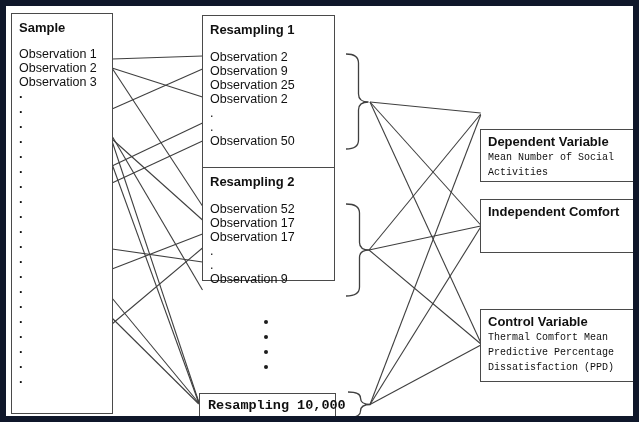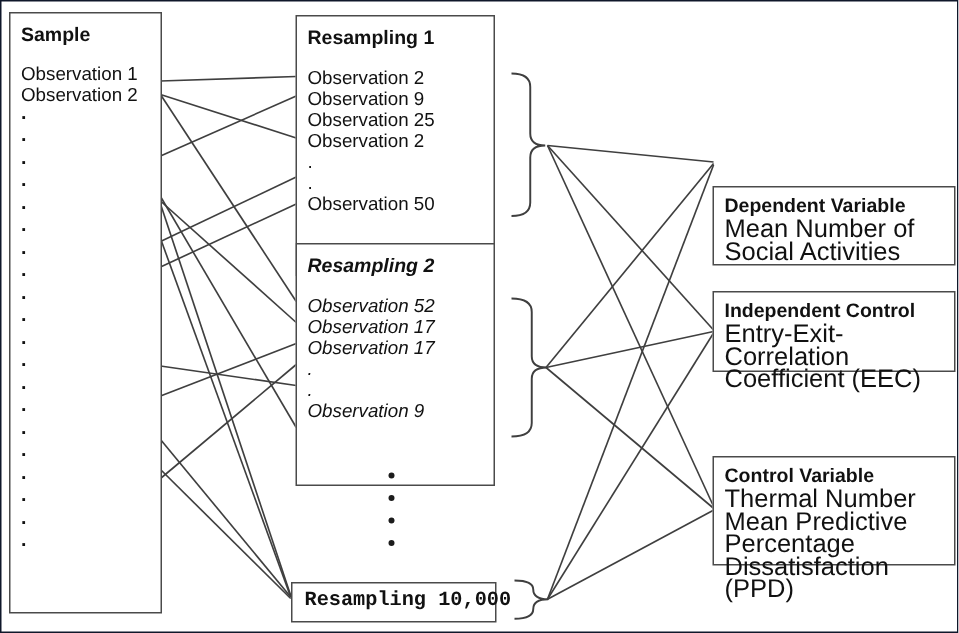--- a/index.html
+++ b/index.html
@@ -1,52 +1,52 @@
 <!DOCTYPE html>
 <html style="--line: #3f3f3f; --border: #4a4a4a; --text: #111111; --bg: #ffffff;"><head>
 <meta charset="utf-8">
 <style>
   :root{
     --line:#3f3f3f; --border:#4a4a4a; --text:#111111; --bg:#ffffff;
   }
   html,body{margin:0;padding:0;background:#fff;}
   .canvas{
     position:relative;width:639px;height:422px;box-sizing:border-box;
-    background:var(--bg);border:1px solid #0f172a;
+    background:var(--bg);border:6px solid #0f172a;
     font-family:"Liberation Sans",sans-serif;color:var(--text);
     overflow:hidden;
   }
   svg.wires{position:absolute;left:0;top:0;width:639px;height:422px;}
   svg.wires line{stroke:var(--line);stroke-width:1.1;fill:none;}
   svg.wires path.brace{stroke:var(--line);stroke-width:1.3;fill:none;}
   .box{
     position:absolute;background:var(--bg);
     border:1.4px solid var(--border);box-sizing:border-box;
   }
   .box-title{font-weight:bold;font-size:13px;line-height:16px;white-space:nowrap;}
   .obs-list .obs-line{font-size:12.5px;line-height:14px;white-space:nowrap;}
   .gap{height:12px;}
   .sample-box{left:5px;top:7px;width:102px;height:401px;padding:6px 3px 3px 7px;}
   .sample-box .gap{height:11px;}
   .dot-row{height:15px;font-size:13px;font-weight:bold;line-height:10px;}
   .res-box{left:196px;width:133px;padding:6px 4px 3px 7px;}
   .res1{top:9px;height:174px;}
-  .res2{top:161px;height:162px;font-style:italic;}
+  .res2{top:161px;height:114px;}
   .res-final{
     left:193px;top:387px;width:137px;height:27px;
     padding:4px 0 0 8px;
   }
   .res-final .box-title{font-size:13.5px;font-family:Liberation Mono, monospace;}
   .mid-dots{position:absolute;left:250px;top:314px;width:20px;height:64px;}
   .mid-dot{width:4px;height:4px;border-radius:50%;background:#1c1c1c;margin:0 auto 11px auto;}
   .var-box{left:474px;width:162px;padding:4px 6px 2px 7px;}
   .var1{top:83px;height:53px;margin-top:40px;}
   .var2{top:193px;height:54px;}
   .var3{top:303px;height:73px;}
-  .var-desc{font-size:17px;line-height:15px;}
+  .var-desc{font-size:10px;line-height:15px;font-family:Liberation Mono, monospace;}
 </style>
 </head>
 <body>
 
 <div class="canvas">
 
   <svg class="wires" viewBox="0 0 639 422">
     <g>
       <line x1="106" y1="53" x2="196.5" y2="50"></line>
       <line x1="106" y1="62" x2="196.5" y2="91"></line>
@@ -81,20 +81,21 @@
       <line x1="364" y1="398.5" x2="474.9" y2="339"></line>
     </g>
   </svg>
 
   <div class="box sample-box">
     <div class="box-title">Sample</div>
     <div class="gap"></div>
     <div class="obs-list">
         <div class="obs-line">Observation 1</div>
         <div class="obs-line">Observation 2</div>
+        <div class="obs-line">Observation 3</div>
       </div>
     <div>
         <div class="dot-row">.</div>
         <div class="dot-row">.</div>
         <div class="dot-row">.</div>
         <div class="dot-row">.</div>
         <div class="dot-row">.</div>
         <div class="dot-row">.</div>
         <div class="dot-row">.</div>
         <div class="dot-row">.</div>
@@ -150,22 +151,21 @@
   <div class="box res-final">
     <div class="box-title">Resampling 10,000</div>
   </div>
 
   <div class="box var-box var1">
     <div class="box-title">Dependent Variable</div>
     <div class="var-desc">Mean Number of Social Activities</div>
   </div>
 
   <div class="box var-box var2">
-    <div class="box-title">Independent Control</div>
-    <div class="var-desc">Entry-Exit-Correlation Coefficient (EEC)</div>
+    <div class="box-title">Independent Comfort</div>
   </div>
 
   <div class="box var-box var3">
     <div class="box-title">Control Variable</div>
-    <div class="var-desc">Thermal Number Mean Predictive Percentage Dissatisfaction (PPD)</div>
+    <div class="var-desc">Thermal Comfort Mean Predictive Percentage Dissatisfaction (PPD)</div>
   </div>
 
 </div>
 
 </body></html>

